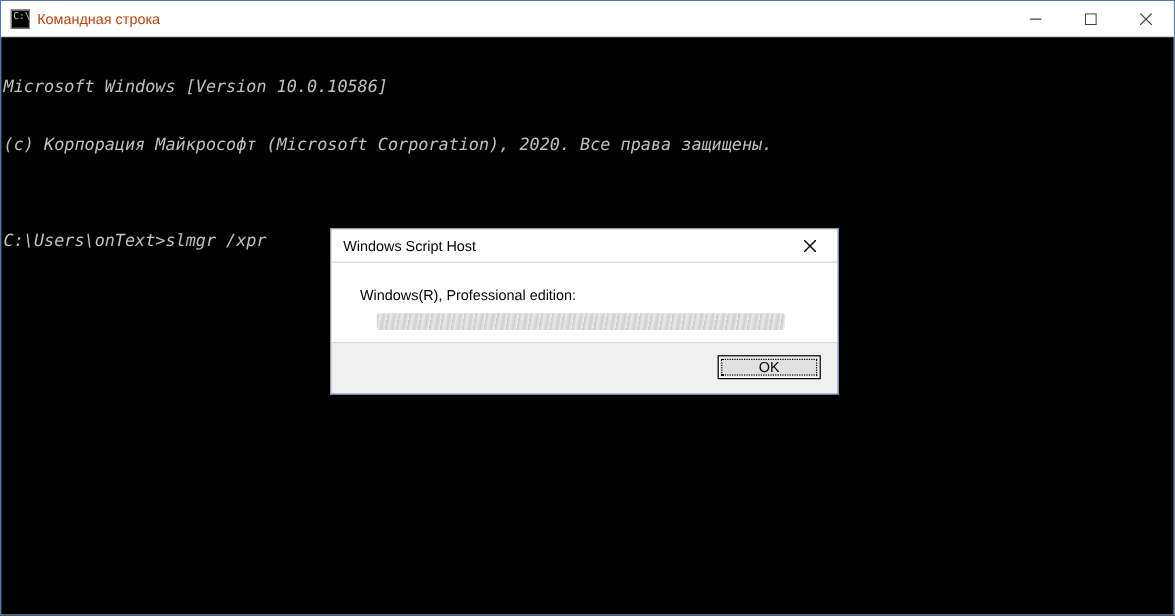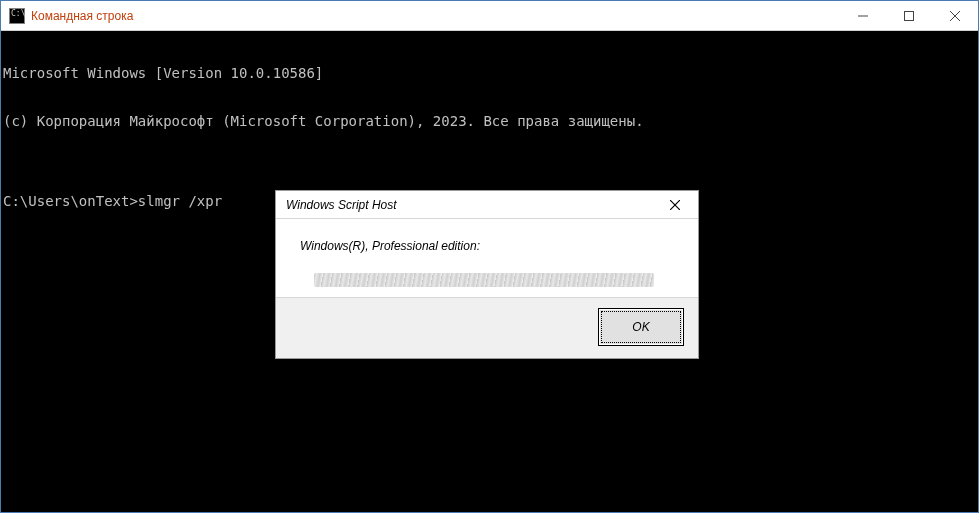--- a/index.html
+++ b/index.html
@@ -64,39 +64,39 @@
   .console {
     flex: 1;
     background: #000;
     color: #c0c0c0;
     font-family: Consolas, "Lucida Console", monospace;
     font-size: 14px;
     line-height: 16px;
     padding: 2px 2px;
     white-space: pre;
     position: relative;
+    font-style: italic;
   }
   .console .line { white-space: pre; }
   .cursor {
     display:inline-block;
     width:8px;
     height:14px;
     vertical-align: text-bottom;
   }
   
   .dialog {
     position: absolute;
     left: 275px;
     top: 190px;
     width: 424px;
     background: #1d4ed8;
     border: 1px solid #9b9b9b;
     box-shadow: 2px 2px 6px rgba(0,0,0,0.3);
     font-size: 12px;
-    font-style: italic;
   }
   .dialog-titlebar {
     height: 28px;
     display: flex;
     align-items: center;
     padding: 0 8px 0 10px;
     background: #fff;
     border-bottom: 1px solid #d8d8d8;
   }
   .dialog-title {
@@ -111,21 +111,21 @@
     align-items:center;
     justify-content:center;
   }
   .dialog-body {
     padding: 20px 20px 10px 24px;
     background: #fff;
   }
   .dialog-msg1 {
     font-size: 12px;
     color: #000;
-    margin-bottom: 20px;
+    margin-bottom: 8px;
   }
   .redacted {
     height: 14px;
     width: 340px;
     margin-left: 14px;
     background: repeating-linear-gradient(
       100deg,
       #c8c8c8 0px,
       #e8e8e8 3px,
       #d0d0d0 6px,
@@ -136,21 +136,21 @@
   }
   .dialog-footer {
     background: #f0f0f0;
     padding: 10px 14px 12px;
     display:flex;
     justify-content:flex-end;
     border-top:1px solid #d8d8d8;
   }
   .ok-btn {
     width: 86px;
-    height: 38px;
+    height: 20px;
     border: 1px solid #000;
     outline: 1px dotted #000;
     outline-offset: -4px;
     background: #e1e1e1;
     font-size: 12px;
     display:flex;
     align-items:center;
     justify-content:center;
     box-shadow: inset 0 0 0 1px #fff;
   }
@@ -177,21 +177,21 @@
         <svg width="10" height="10" viewBox="0 0 10 10">
             <line x1="0" y1="0" x2="10" y2="10" stroke="#444" stroke-width="1"></line>
             <line x1="10" y1="0" x2="0" y2="10" stroke="#444" stroke-width="1"></line>
           </svg>
       </div>
     </div>
   </div>
 
   <div class="console">
     <div class="line">Microsoft Windows [Version 10.0.10586]</div>
-    <div class="line">(c) Корпорация Майкрософт (Microsoft Corporation), 2023. Все права защищены.</div>
+    <div class="line">(c) Корпорация Майкрософт (Microsoft Corporation), 2020. Все права защищены.</div>
     <div class="line"></div>
     <div class="line">C:\Users\onText&gt;slmgr /xpr</div>
     <div class="line"></div>
     <div class="line"><span class="cursor"></span></div>
   </div>
 </div>
 
 <div class="dialog">
   <div class="dialog-titlebar">
     <div class="dialog-title">Windows Script Host</div>

